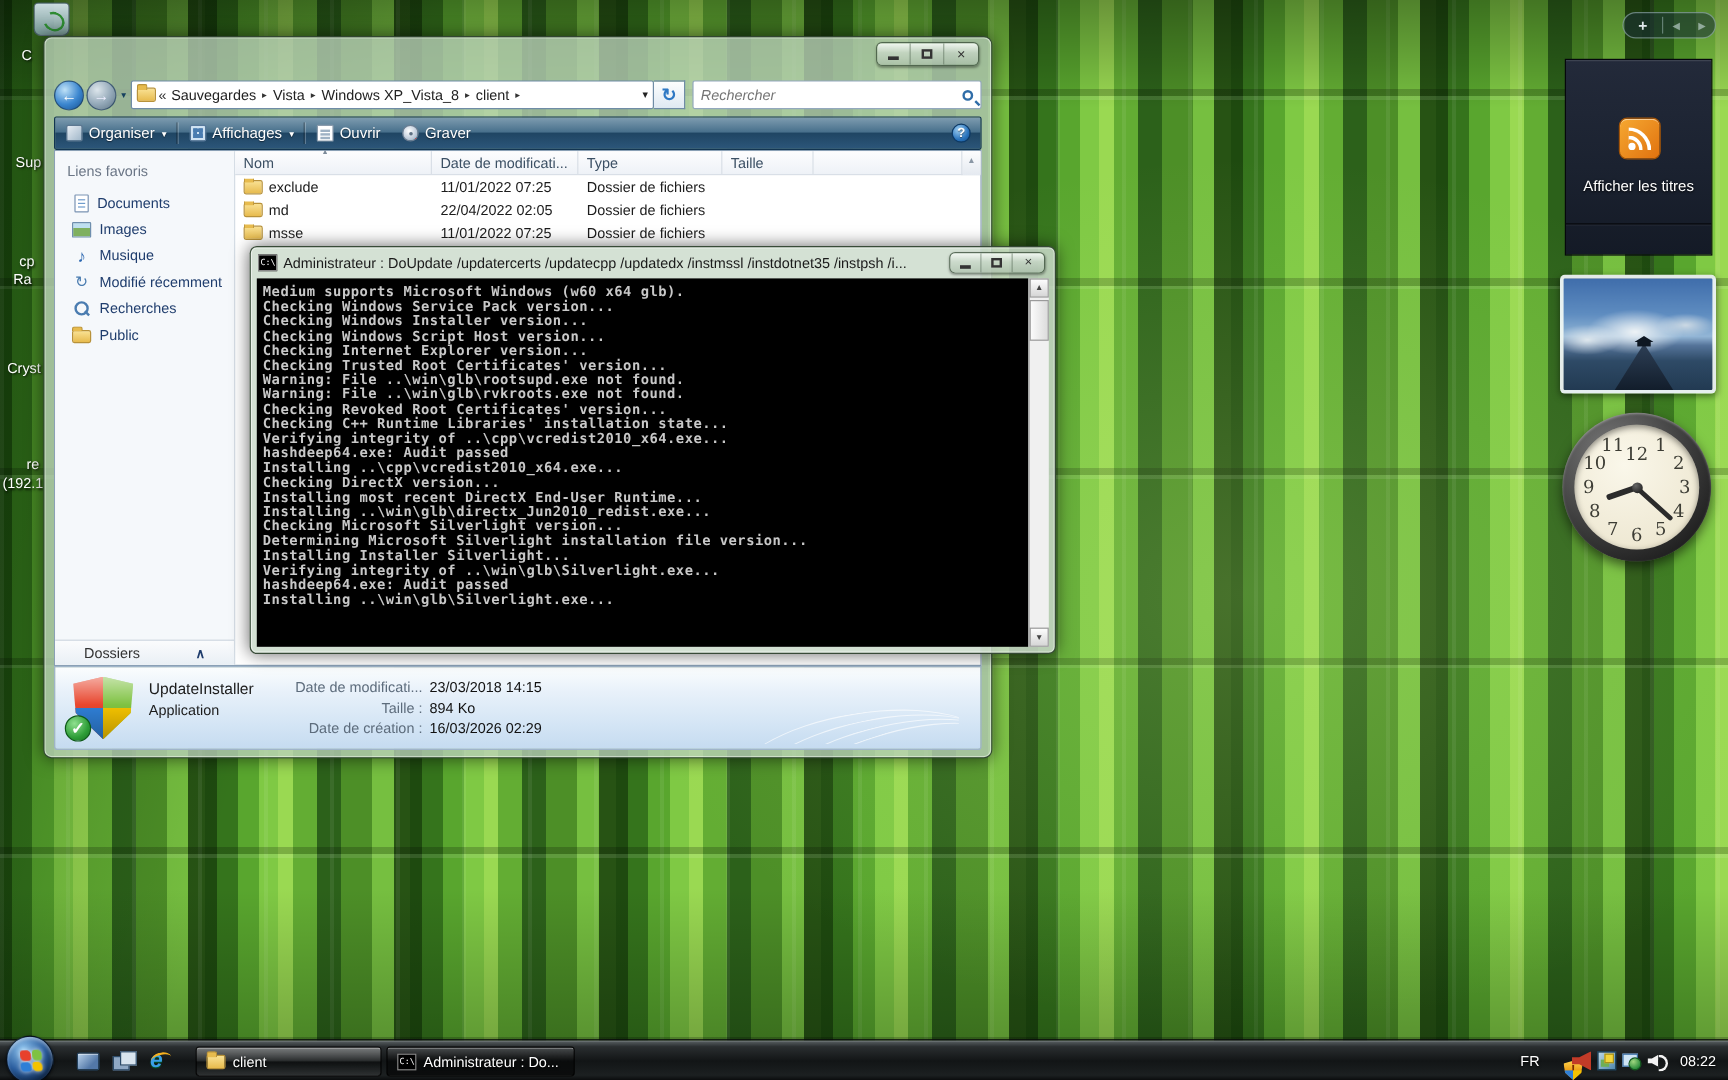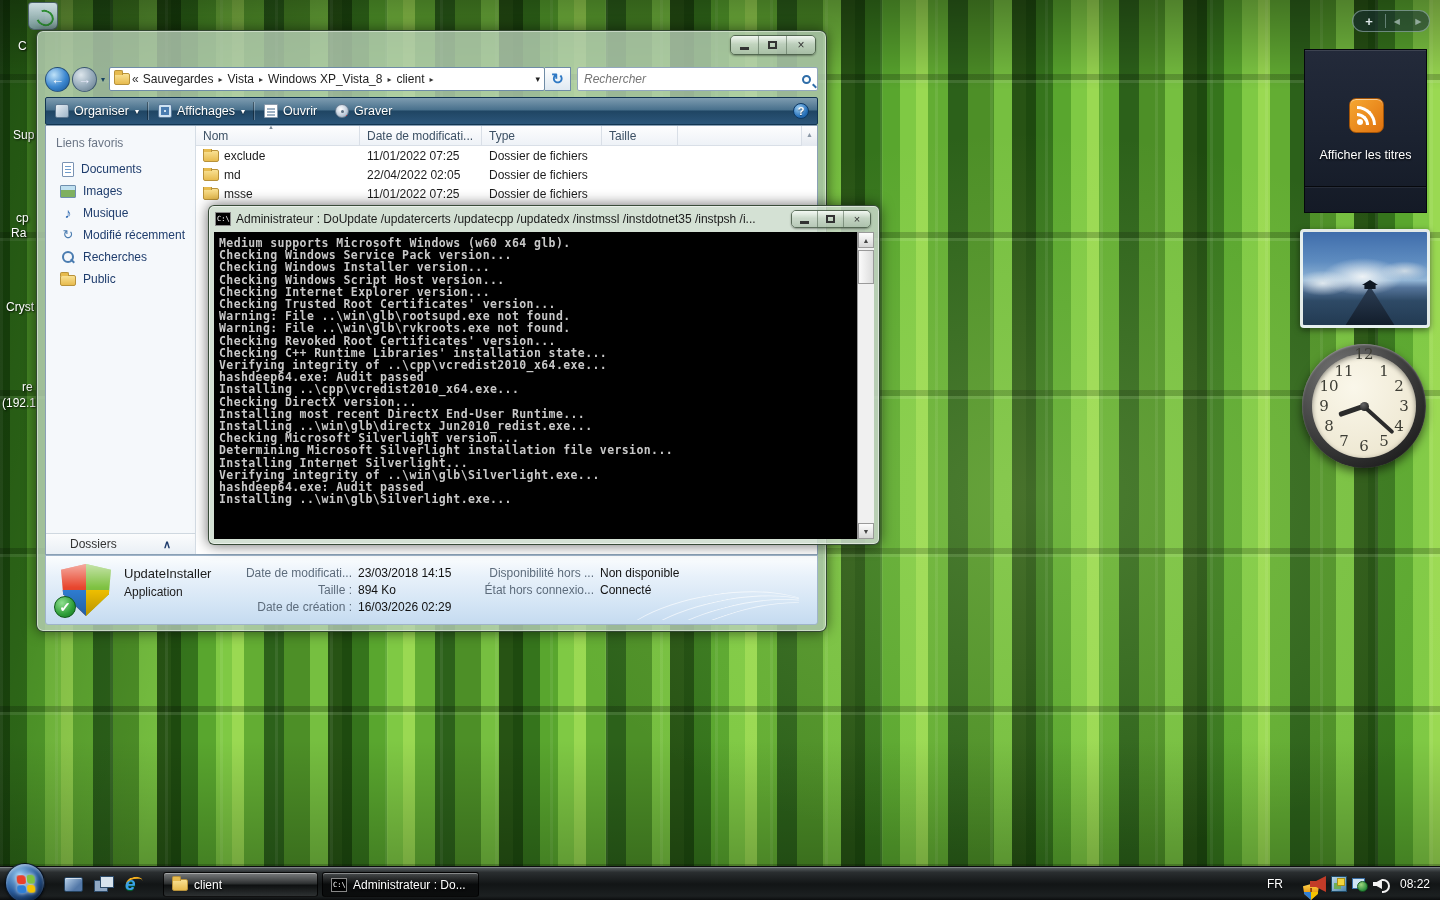--- a/index.html
+++ b/index.html
@@ -304,21 +304,21 @@
     <div class="rss-foot"></div>
   </div>
 
   <div class="photo">
     <div class="pier"></div>
     <div class="hut"></div>
   </div>
 
   <div class="clock">
     <div class="face">
-      <span class="num" style="left:52px; top:0;">12</span>
+      <span class="num" style="left:52px; top:24px;">12</span>
       <span class="num" style="left:72px; top:17px;">1</span>
       <span class="num" style="left:87px; top:32px;">2</span>
       <span class="num" style="left:92px; top:52px;">3</span>
       <span class="num" style="left:87px; top:72px;">4</span>
       <span class="num" style="left:72px; top:87px;">5</span>
       <span class="num" style="left:52px; top:92px;">6</span>
       <span class="num" style="left:32px; top:87px;">7</span>
       <span class="num" style="left:17px; top:72px;">8</span>
       <span class="num" style="left:12px; top:52px;">9</span>
       <span class="num" style="left:17px; top:32px;">10</span>
@@ -468,26 +468,20 @@
       <div class="checkball">✓</div>
       <div class="det-name">UpdateInstaller</div>
       <div class="det-type">Application</div>
       <div class="det-grid g1">
         <span class="lab">Date de modificati...</span>
         <span class="val">23/03/2018 14:15</span>
         <span class="lab">Taille :</span>
         <span class="val">894 Ko</span>
         <span class="lab">Date de création :</span>
         <span class="val">16/03/2026 02:29</span>
-      </div>
-      <div class="det-grid g2">
-        <span class="lab">Disponibilité hors ...</span>
-        <span class="val">Non disponible</span>
-        <span class="lab">État hors connexio...</span>
-        <span class="val">Connecté</span>
       </div>
       <div class="swoosh">
           <i></i>
           <i></i>
           <i></i>
           <i></i>
         </div>
     </div>
   </div>
 
@@ -518,21 +512,21 @@
         <div class="cline">Checking Revoked Root Certificates' version...</div>
         <div class="cline">Checking C++ Runtime Libraries' installation state...</div>
         <div class="cline">Verifying integrity of ..\cpp\vcredist2010_x64.exe...</div>
         <div class="cline">hashdeep64.exe: Audit passed</div>
         <div class="cline">Installing ..\cpp\vcredist2010_x64.exe...</div>
         <div class="cline">Checking DirectX version...</div>
         <div class="cline">Installing most recent DirectX End-User Runtime...</div>
         <div class="cline">Installing ..\win\glb\directx_Jun2010_redist.exe...</div>
         <div class="cline">Checking Microsoft Silverlight version...</div>
         <div class="cline">Determining Microsoft Silverlight installation file version...</div>
-        <div class="cline">Installing Internet Silverlight...</div>
+        <div class="cline">Installing Installer Silverlight...</div>
         <div class="cline">Verifying integrity of ..\win\glb\Silverlight.exe...</div>
         <div class="cline">hashdeep64.exe: Audit passed</div>
         <div class="cline">Installing ..\win\glb\Silverlight.exe...</div>
       </div>
       <div class="cscrollbar">
         <div class="csb-btn">▲</div>
         <div class="csb-thumb"></div>
         <div class="csb-btn down">▼</div>
       </div>
     </div>

